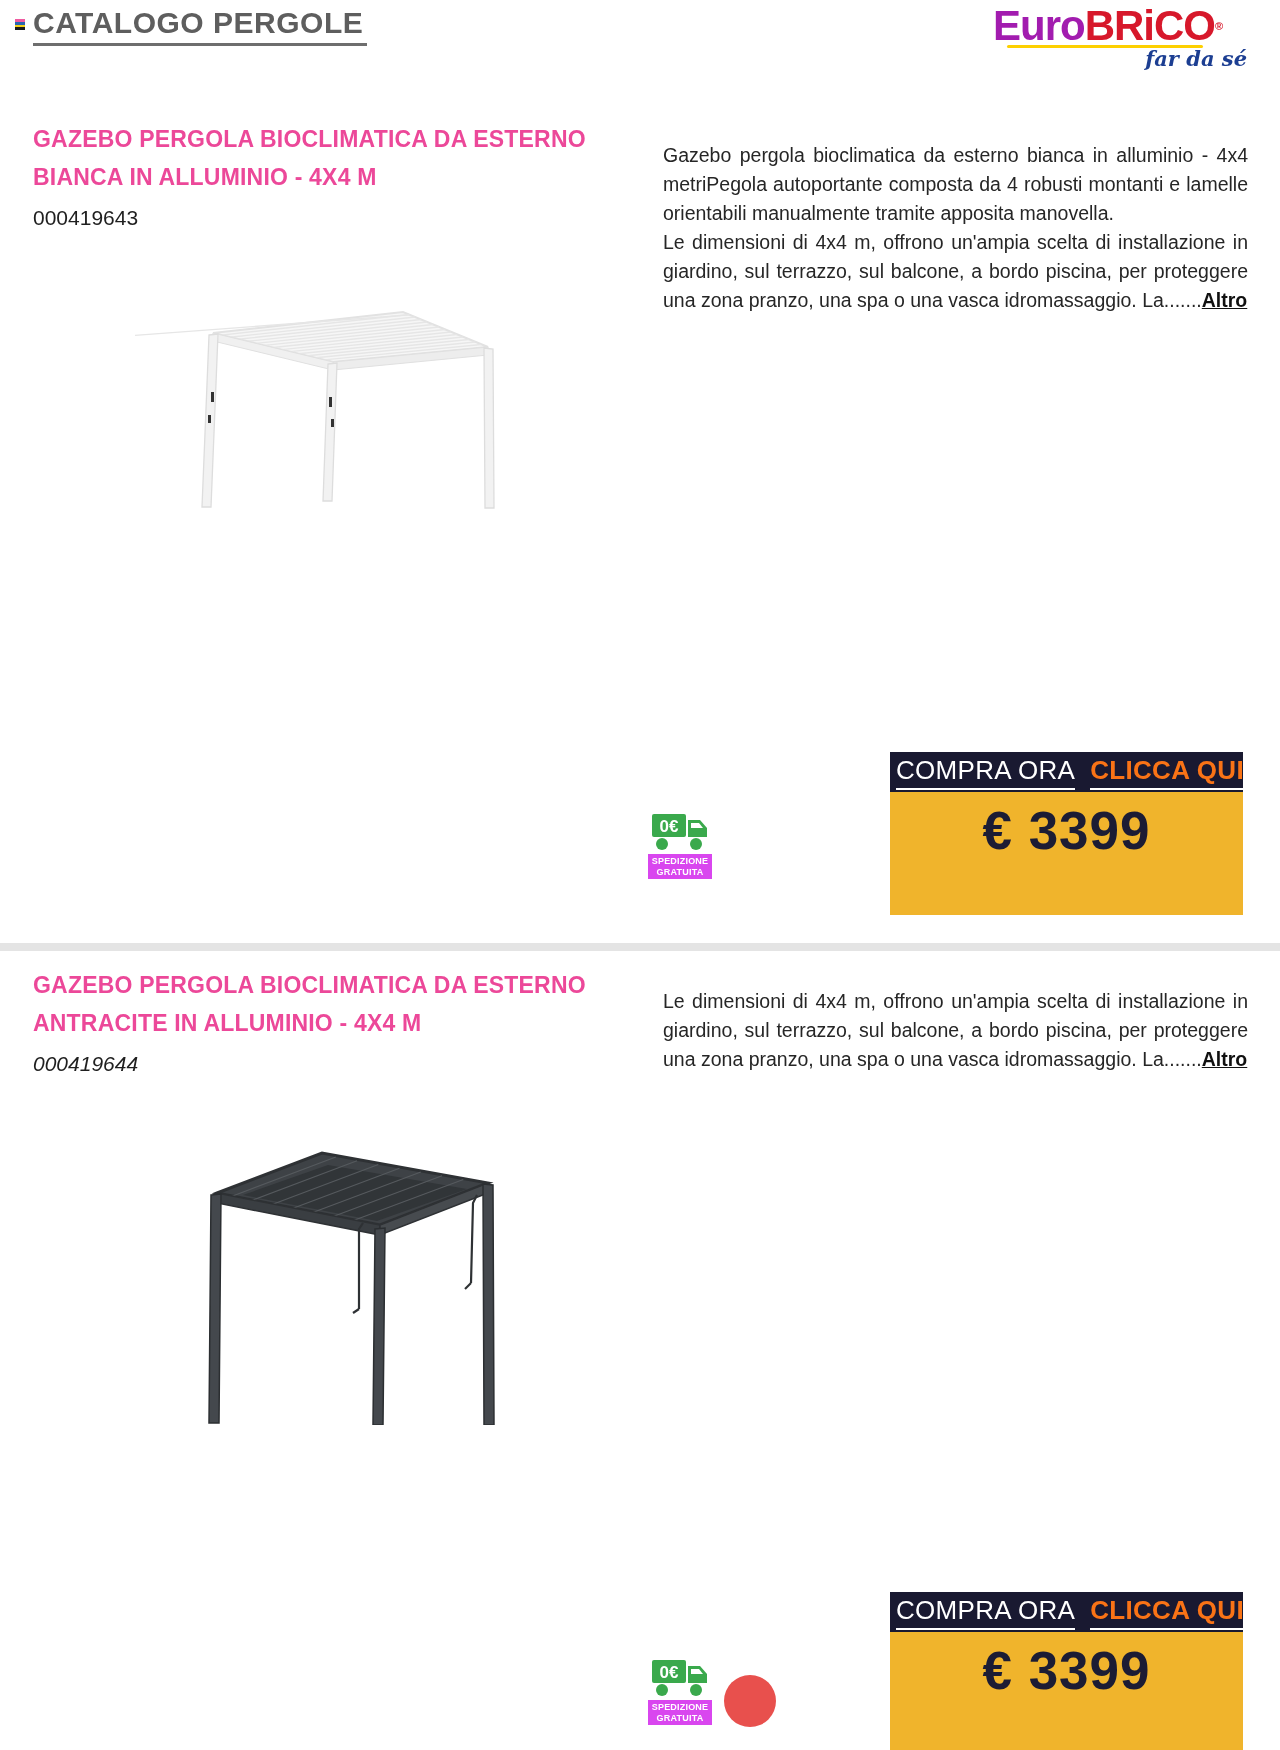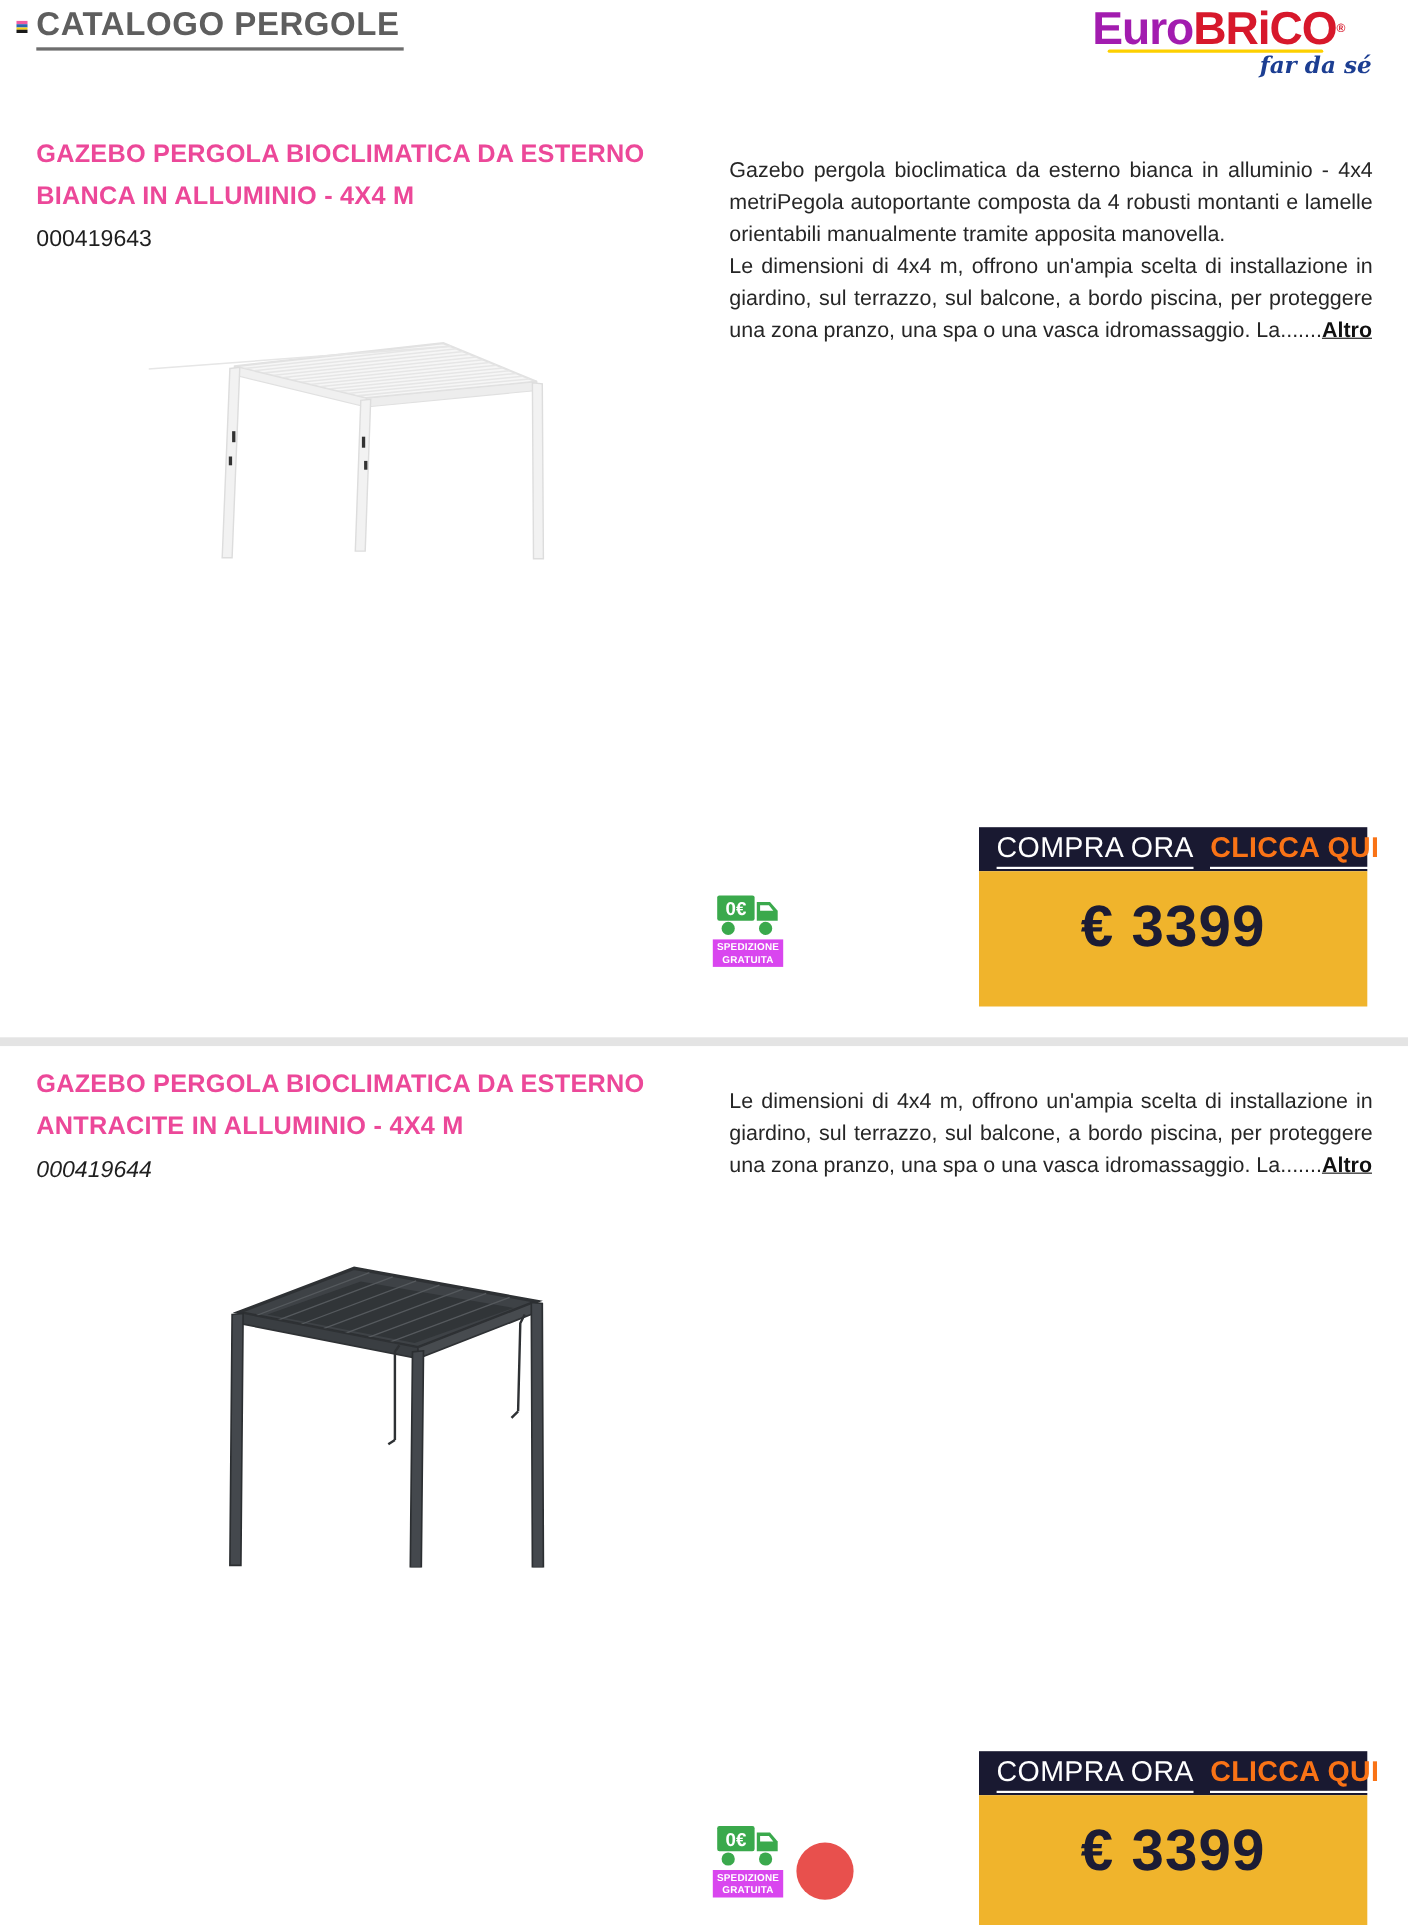--- a/index.html
+++ b/index.html
@@ -31,27 +31,27 @@
   .logo-tagline { font-family:"DejaVu Serif", serif; font-style:italic; font-weight:700; color:#1c3e92; font-size:21px; text-align:right; margin-top:-2px; padding-right:6px; }
   
   .prod-title { position:absolute; left:33px; width:560px; font-size:23px; line-height:38px; font-weight:700; color:#ec4899; letter-spacing:.2px; }
   .prod-code { position:absolute; left:33px; font-size:21px; color:#1f1f1f; font-weight:400; }
   .prod-desc { position:absolute; left:663px; width:585px; font-size:19.5px; line-height:29px; color:#262626; }
   .prod-desc p { text-align:justify; margin:0; }
   .more-link { font-weight:700; color:#111; text-decoration:underline; cursor:pointer; }
   .prod-img { position:absolute; }
   
   .price-block { position:absolute; left:890px; width:353px; }
-  .buy-bar { height:40px; background:#191931; display:flex; align-items:center; padding-left:16px; white-space:nowrap; cursor:pointer; }
+  .buy-bar { height:40px; background:#191931; display:flex; align-items:center; padding-left:6px; white-space:nowrap; cursor:pointer; }
   .buy-l1 { color:#fff; font-size:26px; font-weight:400; border-bottom:2px solid #fff; padding-bottom:2px; margin-right:15px; letter-spacing:.3px; }
   .buy-l2 { color:#f97316; font-size:26px; font-weight:700; border-bottom:2px solid #fff; padding-bottom:2px; letter-spacing:.3px; }
   .price-box { background:#f0b42c; text-align:center; }
   .price-box-1 { height:123px; }
   .price-box-2 { height:130px; }
-  .price-value { display:inline-block; margin-top:20px; font-size:53px; font-weight:700; color:#1c1c34; letter-spacing:1px; }
+  .price-value { display:inline-block; margin-top:8px; font-size:53px; font-weight:700; color:#1c1c34; letter-spacing:1px; }
   
   .ship { position:absolute; width:64px; }
   .ship-truck { display:block; margin:0 auto; }
   .ship-label { margin-top:3px; background:#d946ef; color:#fff; font-size:9px; font-weight:700; line-height:10.5px; text-align:center; padding:2px 1px; letter-spacing:.2px; }
   .divider { position:absolute; left:0; width:1280px; height:8px; background:#e4e4e4; }
   .red-dot { position:absolute; left:724px; top:1675px; width:52px; height:52px; border-radius:50%; background:#e8504d; }
 </style>
 </head>
 <body>
 

